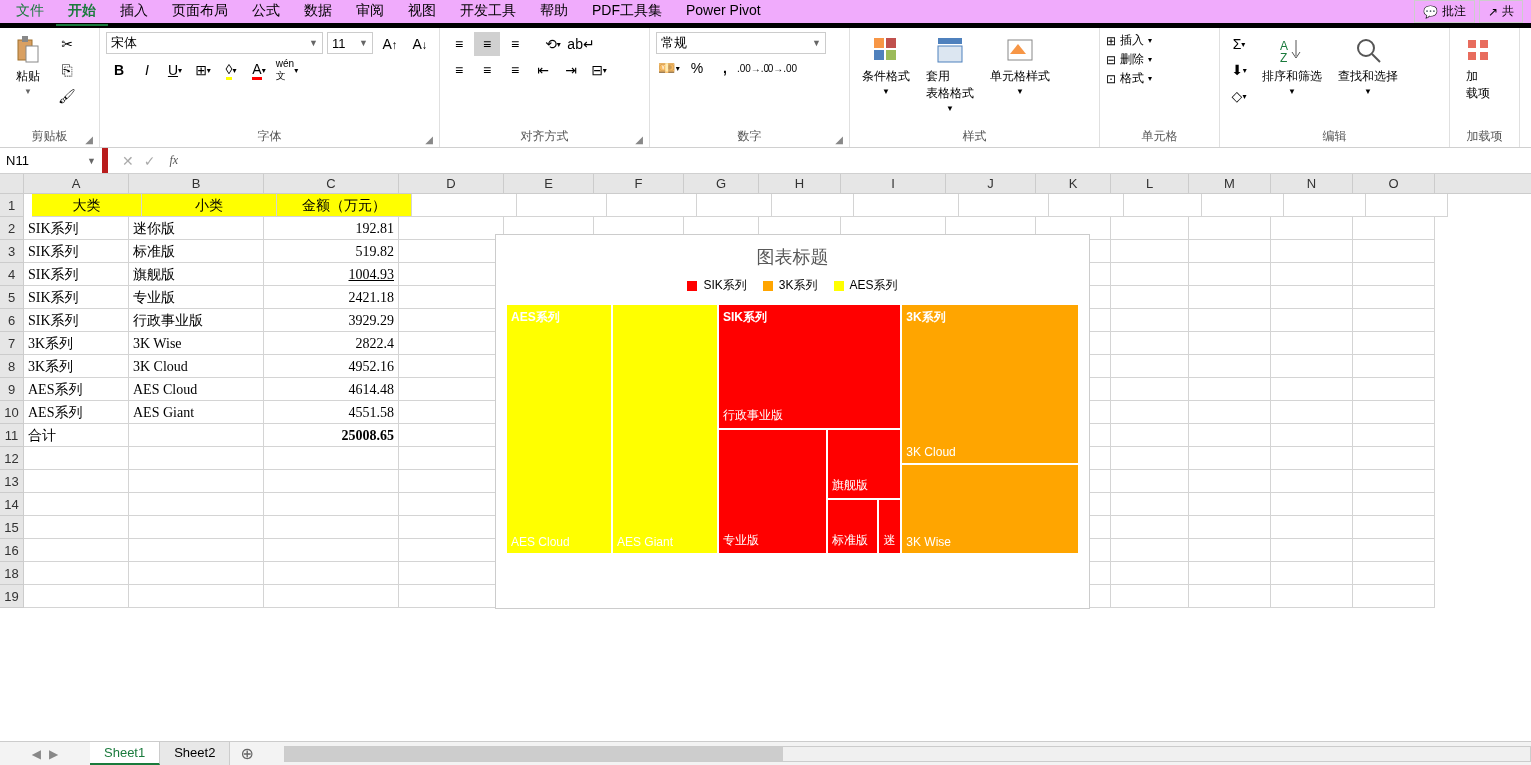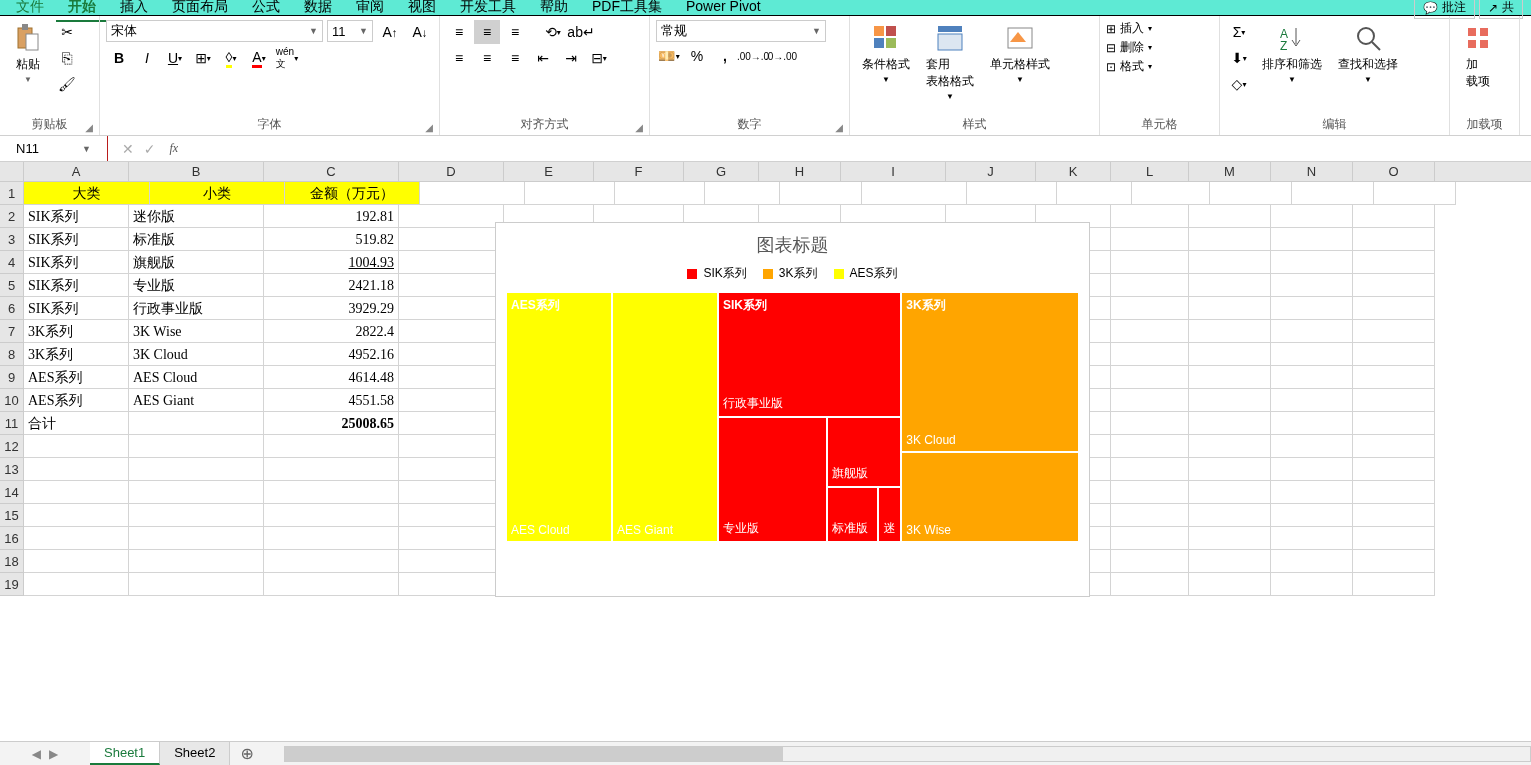--- a/index.html
+++ b/index.html
@@ -1,19 +1,19 @@
 <!DOCTYPE html>
 <html><head>
 <meta charset="utf-8">
 <style>
 * { box-sizing: border-box; margin: 0; padding: 0; font-family: "Microsoft YaHei", "宋体", sans-serif; }
 body { background: #fff; font-size: 12px; overflow: hidden; width: 1531px; height: 765px; position: relative; }
 
 
-.menubar { display: flex; align-items: center; height: 16px; background: #5eead4; border-bottom: 1px solid #000000; padding-left: 4px; }
+.menubar { display: flex; align-items: center; height: 28px; background: #f0abfc; border-bottom: 5px solid #000000; padding-left: 4px; }
 .menubar .tab { padding: 4px 12px; font-size: 14px; cursor: pointer; }
 .menubar .tab.file { color: #1a7a3c; font-weight: normal; }
 .menubar .tab.active { font-weight: bold; border-bottom: 2px solid #1a7a3c; color: #1a7a3c; }
 .menubar .right { margin-left: auto; display: flex; gap: 4px; padding-right: 8px; }
 .menubar .right .btn { border: 1px solid #ccc; padding: 2px 8px; font-size: 12px; display: flex; align-items: center; gap: 4px; }
 
 
 .ribbon { display: flex; height: 120px; background: #fff; border-bottom: 1px solid #d0d0d0; }
 .group { border-right: 1px solid #e0e0e0; display: flex; flex-direction: column; padding: 4px 6px 0 6px; }
 .group-body { flex: 1; display: flex; align-items: flex-start; gap: 4px; }
@@ -22,21 +22,21 @@
 .big-btn { display: flex; flex-direction: column; align-items: center; gap: 2px; padding: 2px 6px; cursor: pointer; }
 .icon-box { width: 32px; height: 32px; display: flex; align-items: center; justify-content: center; }
 .small-row { display: flex; gap: 2px; }
 .small-btn { width: 26px; height: 24px; display: flex; align-items: center; justify-content: center; cursor: pointer; font-size: 14px; border: 1px solid transparent; }
 .combo { border: 1px solid #ccc; height: 22px; display: flex; align-items: center; padding: 0 4px; font-size: 13px; background: #fff; }
 .combo .arrow { margin-left: auto; font-size: 9px; color: #666; }
 .stack { display: flex; flex-direction: column; gap: 2px; }
 
 
 .fbar { display: flex; align-items: center; height: 26px; border-bottom: 1px solid #d0d0d0; }
-.namebox { width: 108px; border-right: 1px solid #b91c1c; padding: 0 16px; display: flex; align-items: center; height: 100%; font-size: 13px; }
+.namebox { width: 108px; border-right: 6px solid #b91c1c; padding: 0 6px; display: flex; align-items: center; height: 100%; font-size: 13px; }
 .namebox .arrow { margin-left: auto; font-size: 9px; color: #666; }
 .fx-btns { display: flex; align-items: center; gap: 10px; padding: 0 14px; color: #aaa; }
 .fx-btns span { font-size: 14px; }
 .fx-label { font-style: italic; font-family: "Times New Roman", serif; color: #555; padding-right: 6px; }
 .formula-input { flex: 1; height: 100%; border: none; padding: 0 6px; font-size: 13px; }
 
 
 .grid-wrap { position: relative; height: 568px; overflow: hidden; }
 .colheads { display: flex; background: #e6e6e6; height: 20px; border-bottom: 1px solid #ccc; }
 .corner { width: 24px; border-right: 1px solid #ccc; background: #e6e6e6; }
@@ -357,21 +357,21 @@
       <div class="colhead" style="width: 90px;">J</div>
       <div class="colhead" style="width: 75px;">K</div>
       <div class="colhead" style="width: 78px;">L</div>
       <div class="colhead" style="width: 82px;">M</div>
       <div class="colhead" style="width: 82px;">N</div>
       <div class="colhead" style="width: 82px;">O</div>
     </div>
   <div class="rows" id="rows">
       <div class="row">
         <div class="rowhead">1</div>
-        <div class="cell header" style="width: 126px;">大类</div>
+        <div class="cell header" style="width: 110px; margin-left: 8px;">大类</div>
         <div class="cell header" style="width: 135px;">小类</div>
         <div class="cell header" style="width: 135px;">金额（万元）</div>
         <div class="cell" style="width: 105px;"></div>
         <div class="cell" style="width: 90px;"></div>
         <div class="cell" style="width: 90px;"></div>
         <div class="cell" style="width: 75px;"></div>
         <div class="cell" style="width: 82px;"></div>
         <div class="cell" style="width: 105px;"></div>
         <div class="cell" style="width: 90px;"></div>
         <div class="cell" style="width: 75px;"></div>

